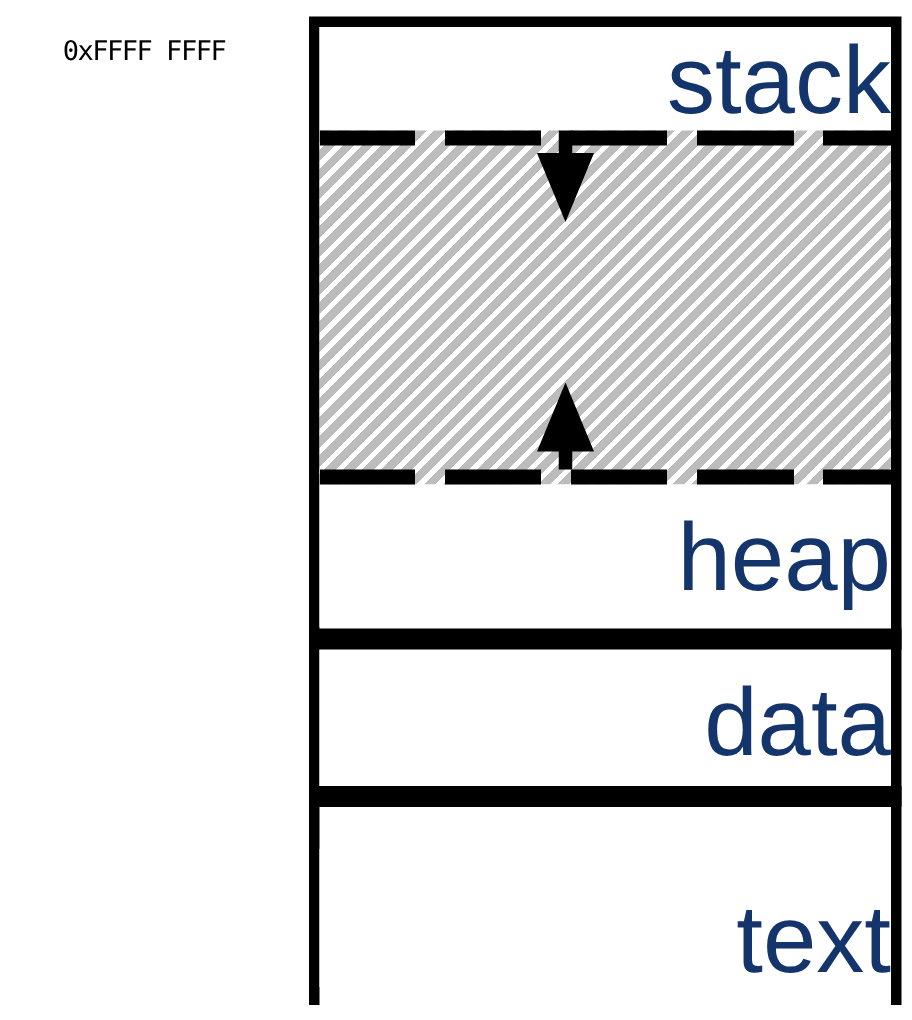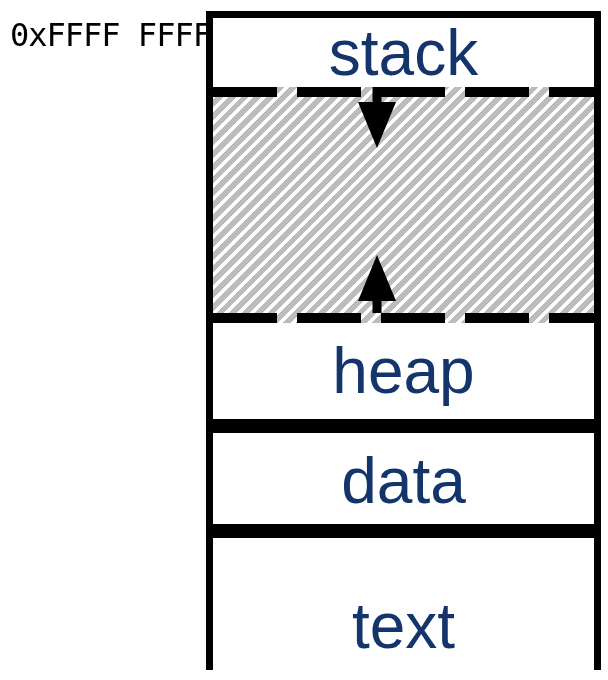--- a/index.html
+++ b/index.html
@@ -1,34 +1,34 @@
 <!DOCTYPE html>
 <html><head>
 <meta charset="utf-8">
 <style>
   html,body{margin:0;padding:0;background:#ffffff;}
   #stage{
     position:relative;width:608px;height:680px;background:#ffffff;overflow:hidden;
     font-family:"Liberation Sans",sans-serif;
   }
   .addr{
-    position:absolute;left:10px;width:192px;height:32px;line-height:32px;
+    position:absolute;left:0;width:192px;height:32px;line-height:32px;
     text-align:center;font-family:"DejaVu Sans Mono","Liberation Mono",monospace;
-    font-size:32px;letter-spacing:-1px;color:#000;white-space:pre;
+    font-size:18px;letter-spacing:-1px;color:#000;white-space:pre;
   }
   #addr-top{top:19px;}
   #addr-bottom{top:634px;}
   #membox{
     position:absolute;left:206px;top:11px;width:395px;height:659px;
     box-sizing:border-box;background:#ffffff;
     border:7px solid #000;border-bottom-width:12px;
   }
   
   .seg{
-    position:absolute;left:0;right:0;display:flex;align-items:center;justify-content:center;
+    position:absolute;left:0;right:0;display:flex;align-items:center;justify-content:flex-end;
     background:#ffffff;
   }
   .seg-label{
     color:#14356b;font-size:64px;font-weight:400;line-height:1;
     letter-spacing:0px;
   }
   #seg-stack{top:0;height:69px;}
   #free-region{
     position:absolute;left:0;right:0;top:69px;height:236px;
     background:repeating-linear-gradient(135deg,#bcbcbc 0 5.5px,#ffffff 5.5px 9px);

